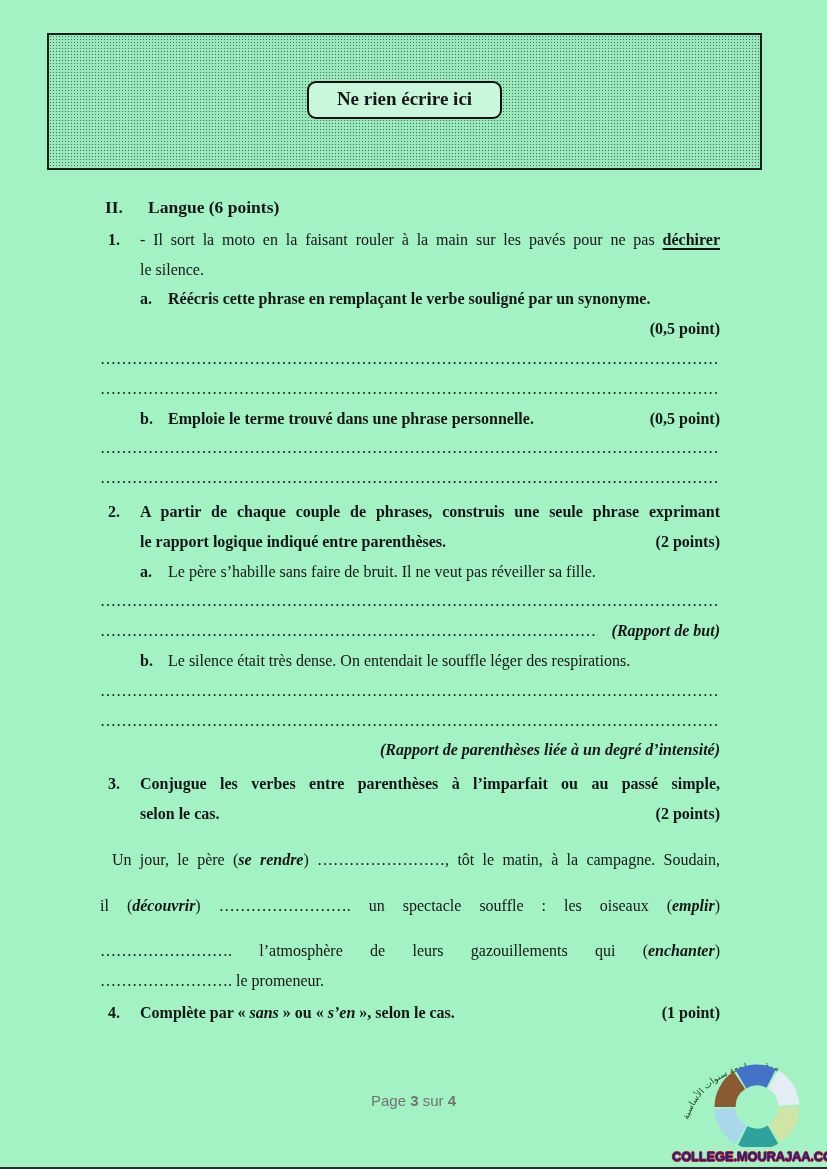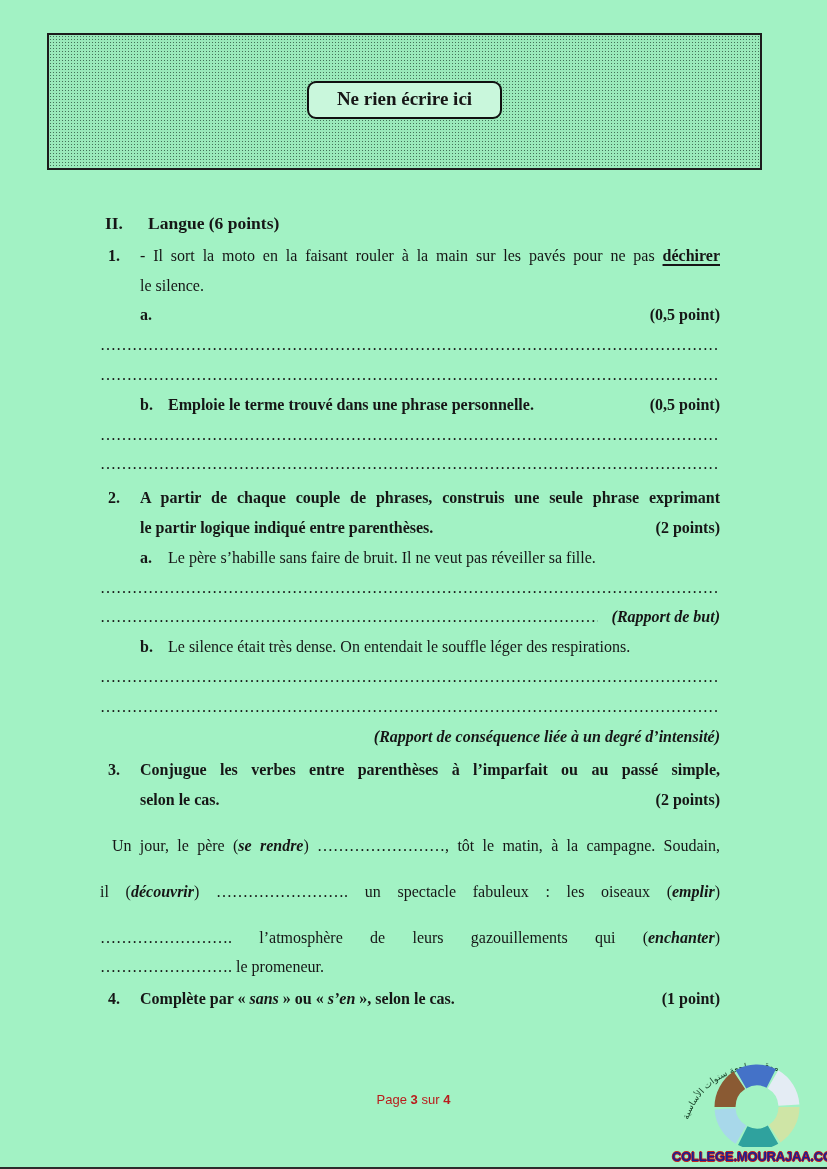--- a/index.html
+++ b/index.html
@@ -25,21 +25,21 @@
     border: 2px solid #101010;
     border-radius: 9px;
     padding: 5px 28px 7px 28px;
     font-size: 19px; font-weight: bold;
     margin-top: -4px;
   }
 
   
   .content { position: absolute; left: 100px; top: 193px; width: 620px; font-size: 16px; }
   .line { line-height: 29.8px; position: relative; }
-  .sec { padding-left: 48px; font-weight: bold; font-size: 17.5px; margin-top: 16px; }
+  .sec { padding-left: 48px; font-weight: bold; font-size: 17.5px; }
   .secnum { position: absolute; left: 5px; }
   .qline { padding-left: 40px; }
   .qnum { position: absolute; left: 8px; font-weight: bold; }
   .sub { padding-left: 68px; }
   .subnum { position: absolute; left: 40px; font-weight: bold; }
   .jst { text-align: justify; text-align-last: justify; margin-top: 16px; }
   .right { text-align: right; }
   .split { display: flex; justify-content: space-between; }
   .ind12 { padding-left: 12px; }
   .ind14 { padding-left: 14px; }
@@ -50,21 +50,21 @@
   .dotfill { flex: 1 1 auto; overflow: hidden; white-space: nowrap; }
   .dotlabel b { white-space: nowrap; margin-left: 14px; }
   .mt2 { margin-top: 2px; }
   .mt4 { margin-top: 4px; }
 
   
   .footer {
     position: absolute; left: 0; top: 1092px; width: 827px;
     text-align: center;
     font-family: "Liberation Sans", sans-serif;
-    font-size: 13px; color: #b91c1c;
+    font-size: 15px; color: #737373;
   }
   .footer b { font-weight: bold; }
 
   
   .logo { position: absolute; top: 1050px; right: 6px; width: 170px; text-align: center; }
   .sitetext {
     font-family: "Liberation Sans", sans-serif;
     font-weight: bold; font-size: 13px; letter-spacing: -0.2px;
     color: #1b2190;
     text-shadow: 0.7px 0 0 #c92121, -0.7px 0 0 #c92121, 0 0.7px 0 #c92121, 0 -0.7px 0 #c92121;
@@ -93,73 +93,74 @@
 
     <div class="line qline jst mt2">
       <span class="qnum">1.</span>
       <span>- Il sort la moto en la faisant rouler à la main sur les pavés pour ne pas </span><b class="ul">déchirer</b>
     </div>
     <div class="line qline">
       <span>le silence.</span>
     </div>
     <div class="line sub">
       <span class="subnum">a.</span>
+      <b>Réécris cette phrase en remplaçant le verbe souligné par un synonyme.</b>
     </div>
     <div class="line right">
       <b>(0,5 point)</b>
     </div>
     <div class="line dotline"><span>…………………………………………………………………………………………………………………………………………………………</span></div>
     <div class="line dotline"><span>…………………………………………………………………………………………………………………………………………………………</span></div>
     <div class="line sub split">
       <span><span class="subnum">b.</span><b>Emploie le terme trouvé dans une phrase personnelle.</b></span>
       <b>(0,5 point)</b>
     </div>
     <div class="line dotline"><span>…………………………………………………………………………………………………………………………………………………………</span></div>
     <div class="line dotline"><span>…………………………………………………………………………………………………………………………………………………………</span></div>
 
     <div class="line qline jst mt4">
       <span class="qnum">2.</span>
       <b>A partir de chaque couple de phrases, construis une seule phrase exprimant</b>
     </div>
     <div class="line qline split">
-      <b>le partir logique indiqué entre parenthèses.</b>
+      <b>le rapport logique indiqué entre parenthèses.</b>
       <b>(2 points)</b>
     </div>
     <div class="line sub">
       <span class="subnum">a.</span>
       <span>Le père s’habille sans faire de bruit. Il ne veut pas réveiller sa fille.</span>
     </div>
     <div class="line dotline"><span>…………………………………………………………………………………………………………………………………………………………</span></div>
     <div class="line dotlabel">
       <span class="dotfill">…………………………………………………………………………………………………………………………………………………………</span>
       <b class="it">(Rapport de but)</b>
     </div>
     <div class="line sub">
       <span class="subnum">b.</span>
       <span>Le silence était très dense. On entendait le souffle léger des respirations.</span>
     </div>
     <div class="line dotline"><span>…………………………………………………………………………………………………………………………………………………………</span></div>
     <div class="line dotline"><span>…………………………………………………………………………………………………………………………………………………………</span></div>
     <div class="line right">
-      <b class="it">(Rapport de conséquence liée à un degré d’intensité)</b>
+      <b class="it">(Rapport de parenthèses liée à un degré d’intensité)</b>
     </div>
 
     <div class="line qline jst mt4">
       <span class="qnum">3.</span>
       <b>Conjugue les verbes entre parenthèses à l’imparfait ou au passé simple,</b>
     </div>
     <div class="line qline split">
       <b>selon le cas.</b>
       <b>(2 points)</b>
     </div>
     <div class="line jst ind12">
       <span>Un jour, le père (</span><b class="it">se rendre</b><span>) ……………………, tôt le matin, à la campagne. Soudain,</span>
     </div>
     <div class="line jst">
-      <span>il (</span><b class="it">découvrir</b><span>) ……………………. un spectacle fabuleux : les oiseaux (</span><b class="it">emplir</b><span>)</span>
+      <span>il (</span><b class="it">découvrir</b><span>) ……………………. un spectacle souffle : les oiseaux (</span><b class="it">emplir</b><span>)</span>
     </div>
     <div class="line jst">
       <span>……………………. l’atmosphère de leurs gazouillements qui (</span><b class="it">enchanter</b><span>)</span>
     </div>
     <div class="line">
       <span>……………………. le promeneur.</span>
     </div>
 
     <div class="line qline split mt2">
       <span><span class="qnum">4.</span><b>Complète par « </b><b class="it">sans</b><b> » ou « </b><b class="it">s’en</b><b> », selon le cas.</b></span>

